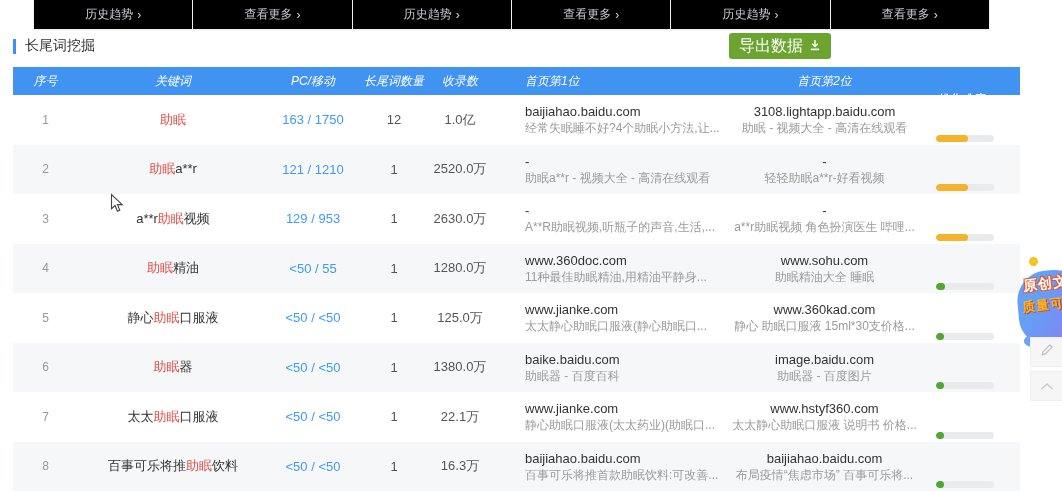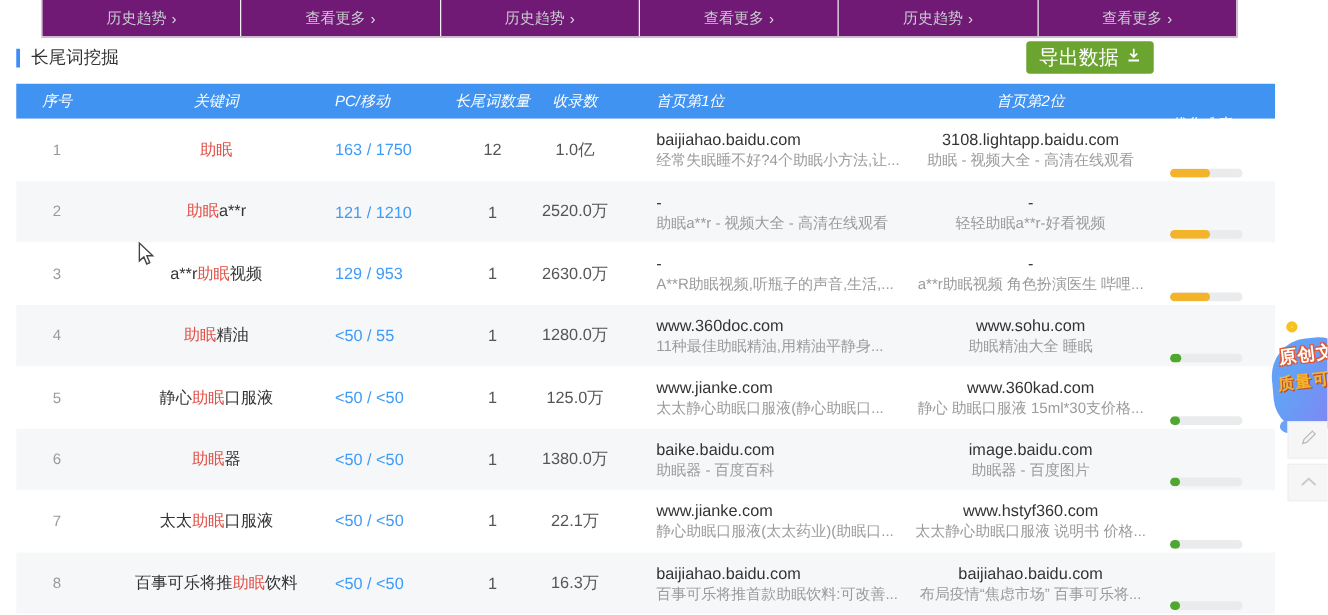--- a/index.html
+++ b/index.html
@@ -1,45 +1,45 @@
 <!DOCTYPE html>
 <html><head>
 <meta charset="utf-8">
 <style>
   * { margin:0; padding:0; box-sizing:border-box; }
   html,body { width:1062px; height:492px; overflow:hidden; background:#fff;
     font-family:"Liberation Sans", sans-serif; position:relative; }
 
   
   .top-strip { position:absolute; left:33px; top:0; width:957px; height:30px;
-    display:flex; background:#701a75; border-left:1px solid #f0f0f0;
+    display:flex; background:#000000; border-left:1px solid #f0f0f0;
     border-bottom:1px solid #ececec; box-shadow:0 2px 3px rgba(0,0,0,0.02); }
   .strip-cell { flex:1; display:flex; align-items:center; justify-content:center;
     gap:4px; font-size:12px; color:#c9ccd1; border-right:1px solid #f0f0f0; cursor:pointer; }
   .strip-arrow { color:#d8dbdf; font-size:12px; }
 
   
-  .section-row { position:absolute; left:13px; top:33px; width:910px; height:26px; }
+  .section-row { position:absolute; left:13px; top:33px; width:818px; height:26px; }
   .section-title { display:flex; align-items:center; gap:9px; height:26px;
     font-size:14px; color:#333; }
   .accent { width:3px; height:15px; background:#3e8ef7; }
   .export-btn { position:absolute; right:0; top:0; height:26px; padding:0 10px;
     background:#6ca430; color:#fff; font-size:16px; border:none; border-radius:3px;
     display:flex; align-items:center; gap:6px; cursor:pointer; }
 
   
   .table { position:absolute; left:13px; top:67px; width:1007px; }
   .thead { display:flex; align-items:center; height:28px; background:#4193f1;
     color:#fff; font-size:12px;font-style:italic; }
   .tr { display:flex; align-items:center; height:49.5px; background:#fff; font-size:13px; }
   .tr.alt { background:#f6f7f8; }
   .td,.th { flex:none; }
   .c0 { width:65px; text-align:center; }
   .c1 { width:190px; text-align:center; }
-  .c2 { width:90px; text-align:left; }
+  .c2 { width:90px; text-align:center; }
   .c3 { width:72px; text-align:center; }
   .c4 { width:60px; text-align:center; }
   .c5 { width:230px; text-align:left; padding-left:35px; }
   .c6 { width:205px; text-align:center; padding-left:4px; }
   .c7 { width:95px; text-align:left; padding-left:11px;margin-top:37px; }
   .td.c0 { color:#999; font-size:12px; }
   .kw { color:#333; cursor:pointer; }
   .kw .hl { color:#e15249; }
   .td.c2 { color:#3f9bf7; cursor:pointer; }
   .td.c3,.td.c4 { color:#555; }

